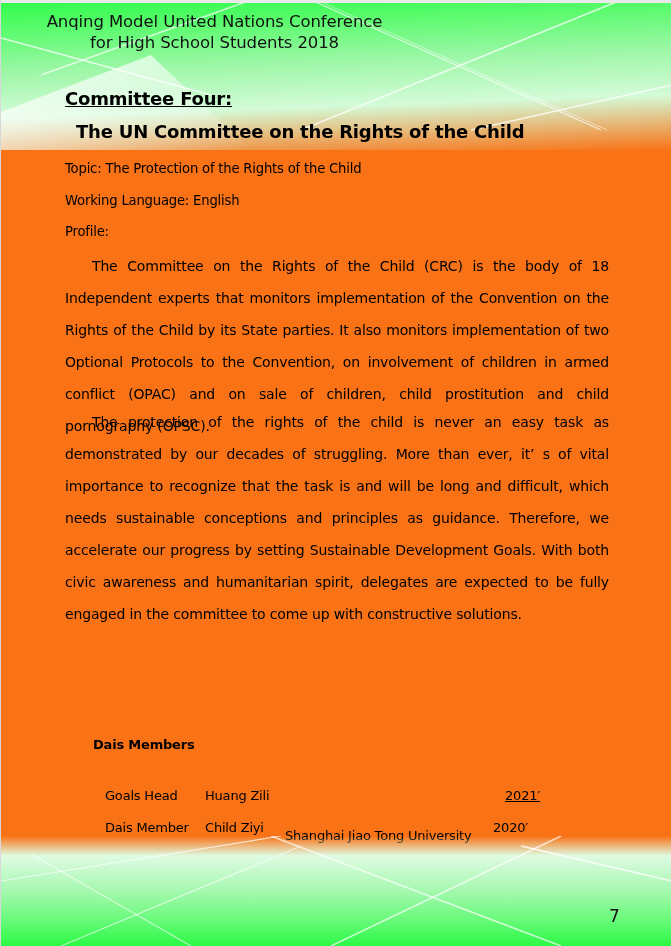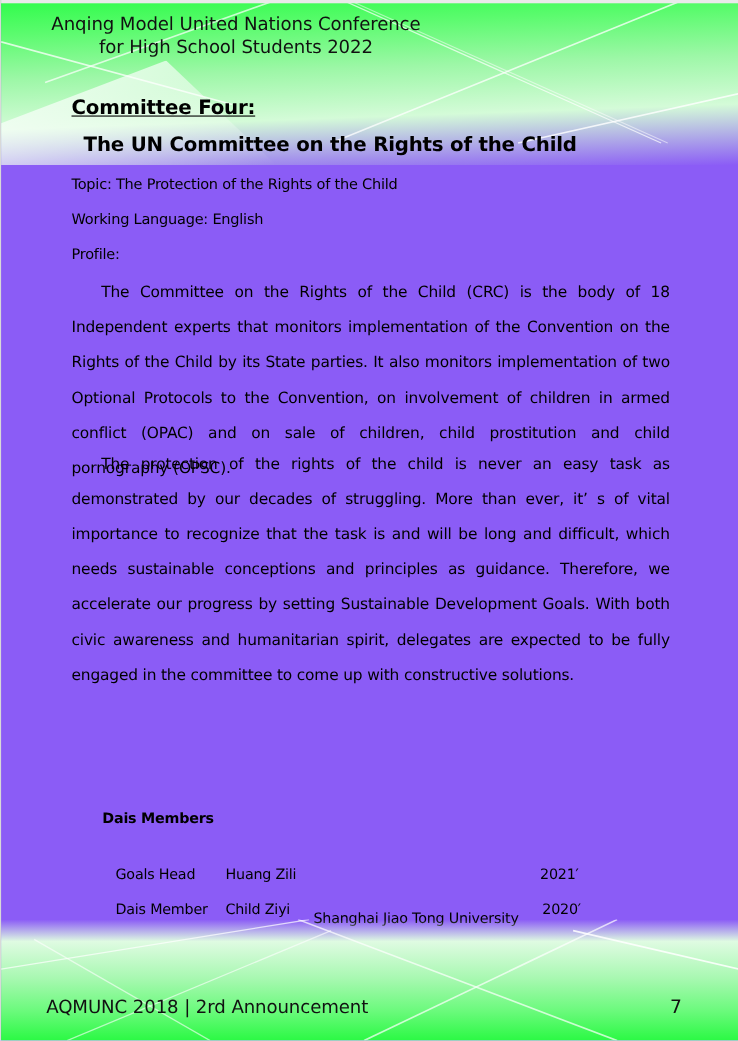--- a/index.html
+++ b/index.html
@@ -12,21 +12,21 @@
       height: 946px;
       position: relative;
       overflow: hidden;
       font-family: "DejaVu Sans", sans-serif;
       color: #000;
     }
     .page {
       position: absolute;
       left: 0; top: 0;
       width: 671px; height: 946px;
-      background: #8b5cf6;
+      background: #f97316;
       border-left: 1px solid #d8d8d8;
       box-sizing: border-box;
     }
     
     .header-band {
       position: absolute;
       left: 0; top: 0;
       width: 671px; height: 150px;
       background: linear-gradient(178deg, #2ffc4a 0%, #5bfb6e 18%, #9df7a7 42%, #d4fbd8 68%, rgba(255,255,255,0) 100%);
       pointer-events: none;
@@ -141,21 +141,21 @@
     }
     .dais-row span {
       position: absolute;
       top: 0;
     }
     .dais-row.r0 { top: 0; }
     .dais-row.r1 { top: 32px; }
     .c-role { left: 0; }
     .c-name { left: 100px; }
     .c-school { left: 180px; margin-top: 40px; }
-    .c-year-0 { left: 386px; }
+    .c-year-0 { left: 400px; text-decoration: underline; }
     .c-year-1 { left: 388px; }
   </style>
 </head>
 <body>
 
 <div class="page">
 
   <div class="header-band">
     <svg viewBox="0 0 671 150" preserveAspectRatio="none">
       <line x1="0" y1="38" x2="210" y2="95" stroke="rgba(255,255,255,0.75)" stroke-width="1.5"></line>
@@ -164,21 +164,21 @@
       <line x1="310" y1="0" x2="600" y2="130" stroke="rgba(255,255,255,0.7)" stroke-width="1.2"></line>
       <line x1="316" y1="0" x2="606" y2="130" stroke="rgba(255,255,255,0.5)" stroke-width="1"></line>
       <line x1="470" y1="130" x2="671" y2="85" stroke="rgba(255,255,255,0.8)" stroke-width="1.5"></line>
     </svg>
   </div>
   <div class="header-top-line"></div>
   <div class="header-wedge"></div>
 
   <div class="header-title">
     <div>Anqing Model United Nations Conference</div>
-    <div>for High School Students 2022</div>
+    <div>for High School Students 2018</div>
   </div>
 
   <div class="committee-label">Committee Four:</div>
   <div class="committee-name">The UN Committee on the Rights of the Child</div>
 
   <div class="meta-line meta-topic">Topic: The Protection of the Rights of the Child</div>
   <div class="meta-line meta-lang">Working Language: English</div>
   <div class="meta-line meta-profile">Profile:</div>
 
   <p class="para para-1">The Committee on the Rights of the Child (CRC) is the body of 18 Independent experts that monitors implementation of the Convention on the Rights of the Child by its State parties. It also monitors implementation of two Optional Protocols to the Convention, on involvement of children in armed conflict (OPAC) and on sale of children, child prostitution and child pornography (OPSC).</p>
@@ -204,15 +204,14 @@
     <svg viewBox="0 0 671 110" preserveAspectRatio="none">
       <line x1="0" y1="45" x2="280" y2="0" stroke="rgba(255,255,255,0.7)" stroke-width="1.2"></line>
       <line x1="30" y1="18" x2="190" y2="110" stroke="rgba(255,255,255,0.6)" stroke-width="1.2"></line>
       <line x1="60" y1="110" x2="300" y2="10" stroke="rgba(255,255,255,0.6)" stroke-width="1.2"></line>
       <line x1="270" y1="0" x2="560" y2="110" stroke="rgba(255,255,255,0.7)" stroke-width="1.5"></line>
       <line x1="330" y1="110" x2="560" y2="0" stroke="rgba(255,255,255,0.7)" stroke-width="1.5"></line>
       <line x1="520" y1="10" x2="671" y2="45" stroke="rgba(255,255,255,0.85)" stroke-width="1.5"></line>
     </svg>
   </div>
 
-  <div class="footer-text">AQMUNC 2018 | 2rd Announcement</div>
   <div class="page-number">7</div>
 </div>
 
 </body></html>

